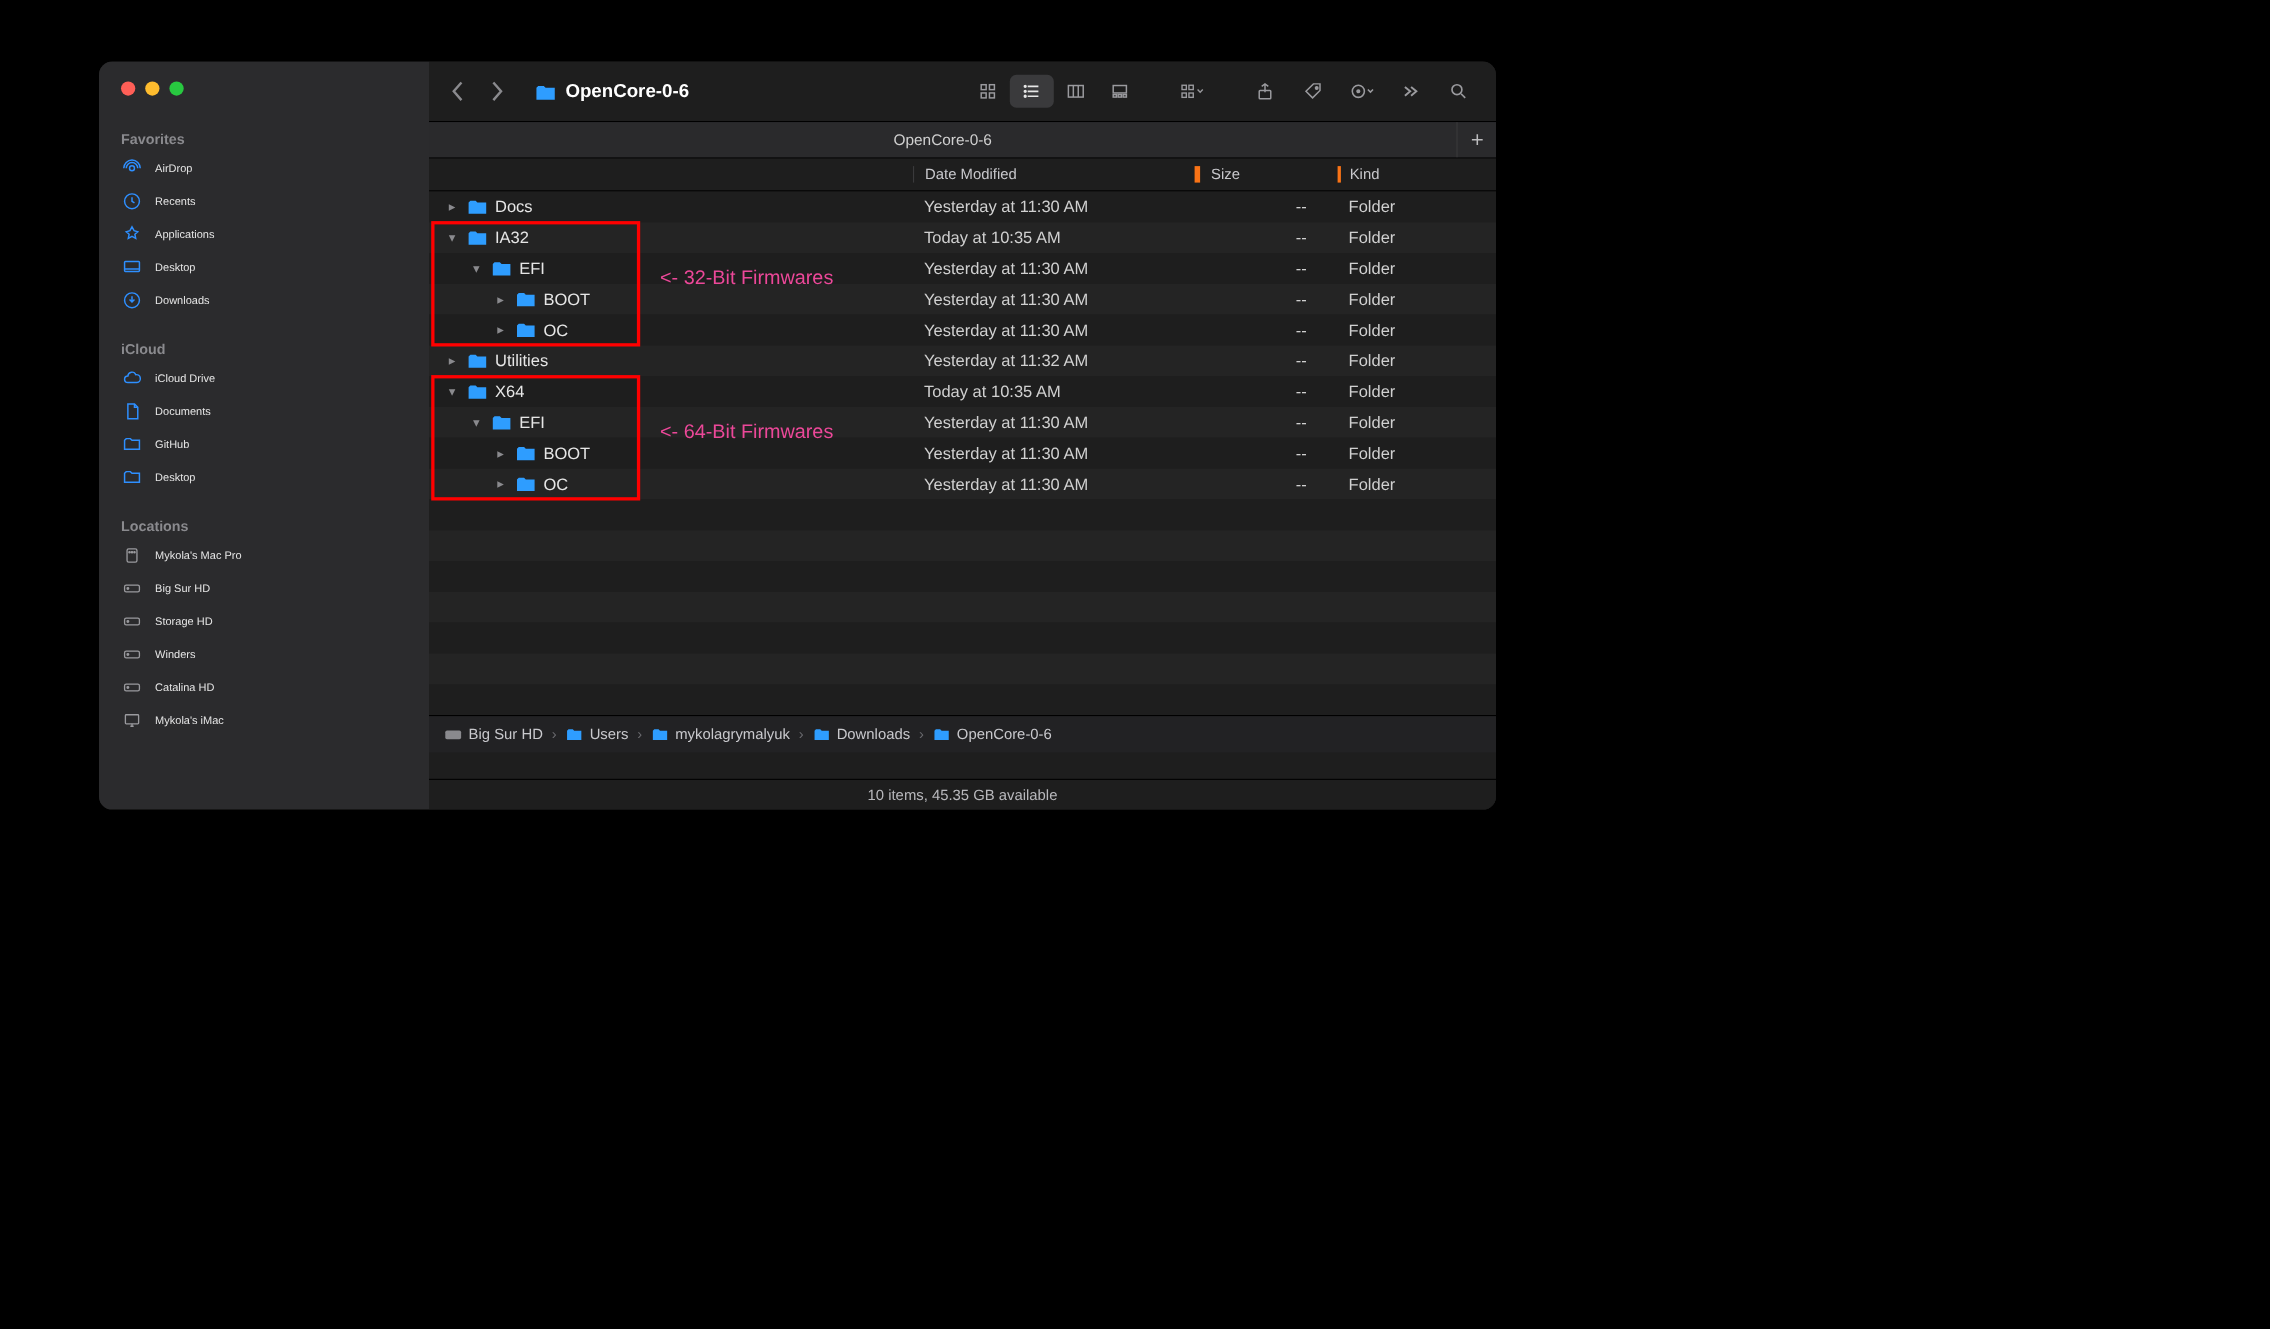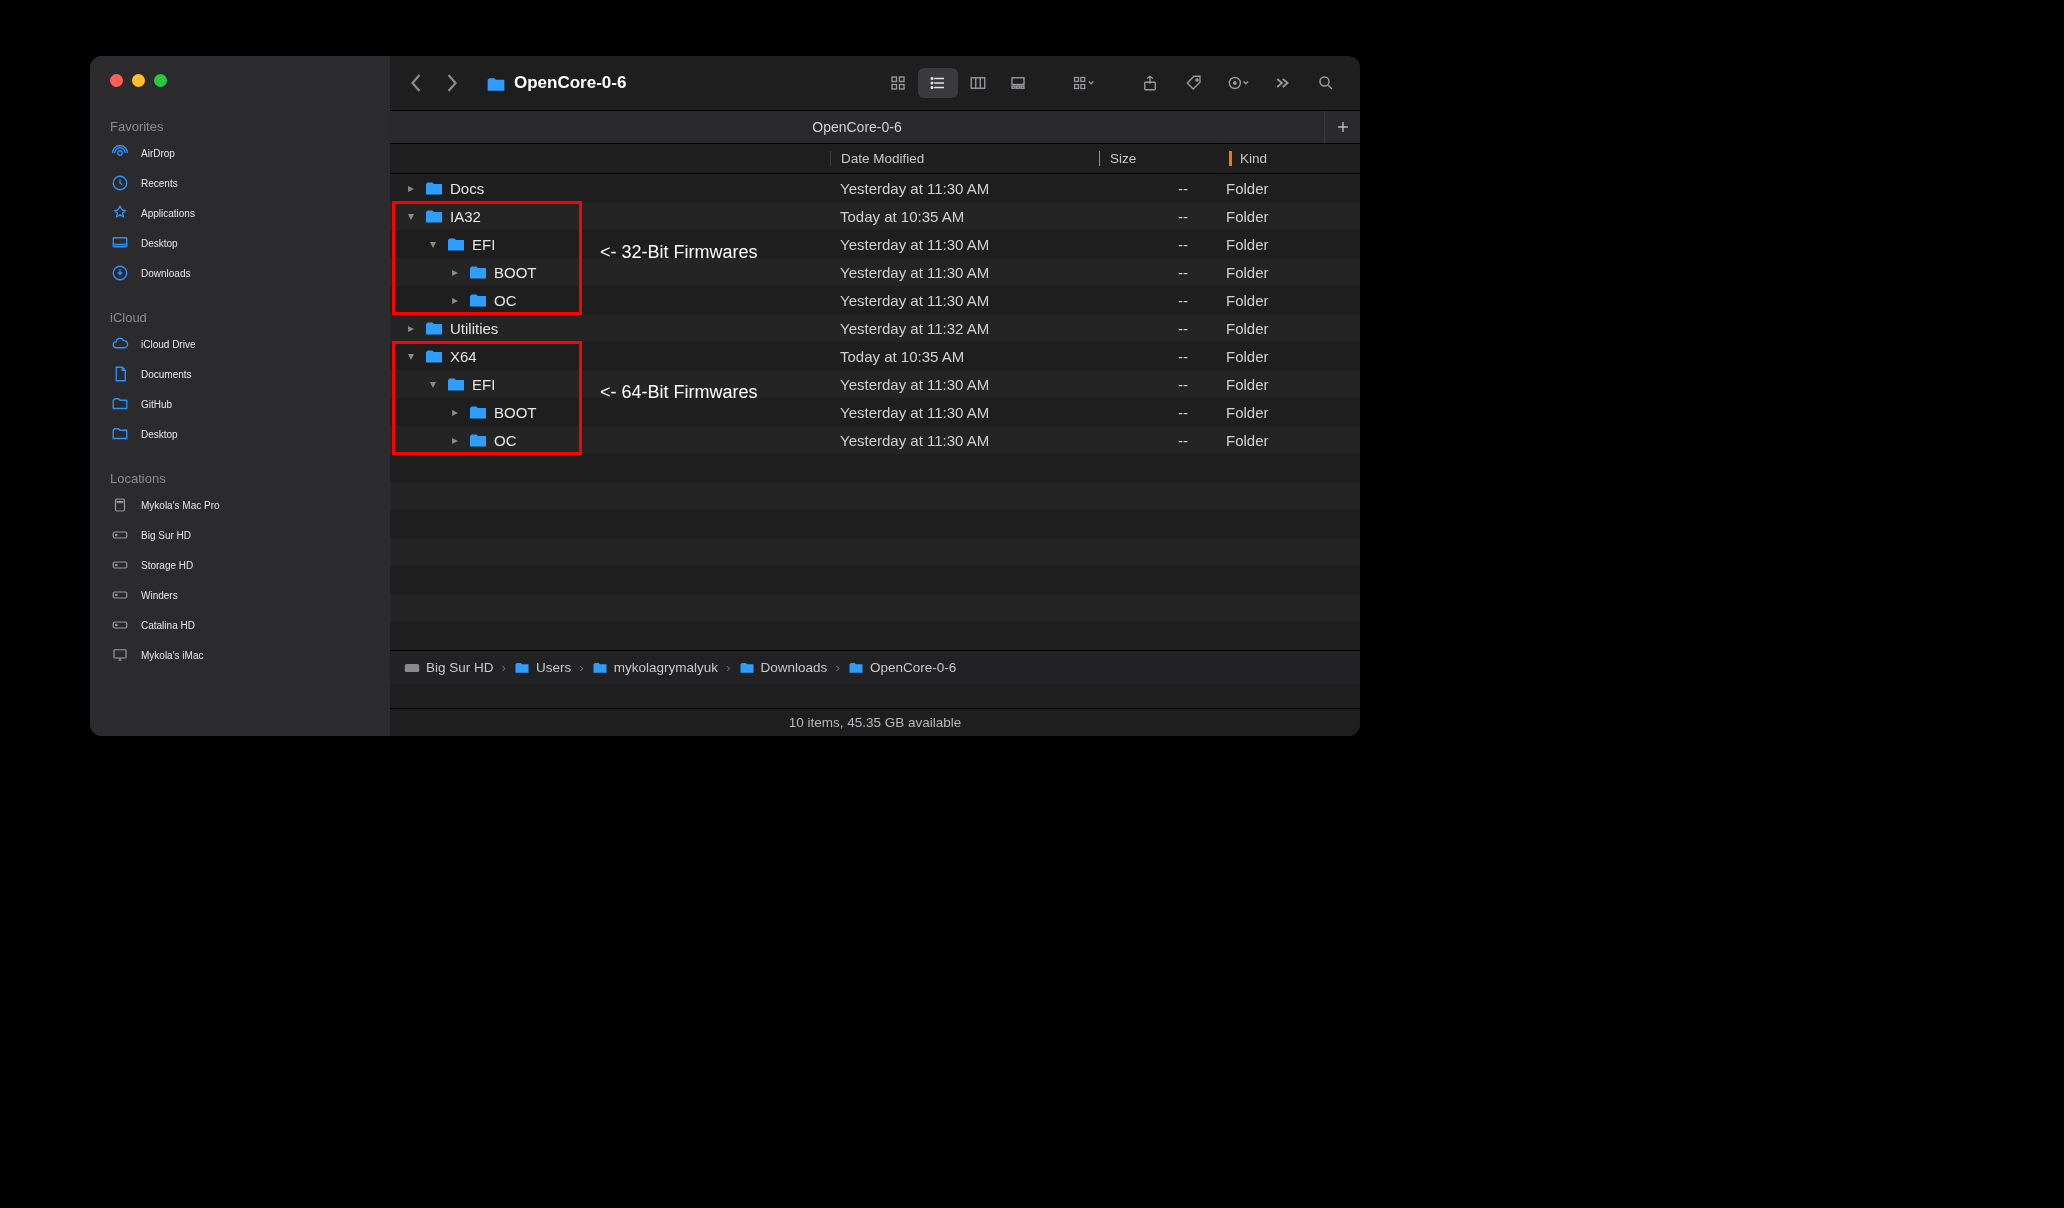--- a/index.html
+++ b/index.html
@@ -9,21 +9,21 @@
     background: #1e1e1e; border-radius: 12px; overflow: hidden; display: flex;
     box-shadow: 0 10px 40px rgba(0,0,0,0.7);
   }
   
   .sidebar { width: 300px; background: #2b2b2d; display: flex; flex-direction: column; padding-top: 18px; overflow: hidden; }
   .traffic { display: flex; gap: 9px; padding-left: 20px; margin-bottom: 26px; }
   .dot { width: 13px; height: 13px; border-radius: 50%; }
   .dot.red { background: #ff5f57; }
   .dot.yellow { background: #febc2e; }
   .dot.green { background: #28c840; }
-  .section-label { color: #8a8a8e; font-size: 13px; font-weight: 400; padding: 6px 20px 4px; }
+  .section-label { color: #8a8a8e; font-size: 13px; font-weight: 700; padding: 6px 20px 4px; }
   .side-item { display: flex; align-items: center; gap: 11px; padding: 5px 20px; color: #e6e6e6; font-size: 10px; cursor: default; }
   .side-item .ic { width: 20px; height: 20px; display: flex; align-items: center; justify-content: center; color: #2e8fff; flex-shrink: 0; }
   .side-item.gray .ic { color: #9a9a9e; }
   .section-gap { height: 16px; }
   
   .main { flex: 1; display: flex; flex-direction: column; background: #1e1e1e; }
   .toolbar { height: 54px; display: flex; align-items: center; padding: 0 14px; gap: 4px; }
   .nav-arrows { display: flex; gap: 22px; color: #8a8a8e; padding: 0 6px; }
   .nav-arrows svg { cursor: default; }
   .title-wrap { display: flex; align-items: center; gap: 8px; margin-left: 18px; color: #fff; font-size: 17px; font-weight: 600; }
@@ -34,39 +34,39 @@
   .tb-sep { width: 18px; }
   
   .tabbar { height: 34px; background: #212122; display: flex; align-items: stretch; border-top: 1px solid #000; border-bottom: 1px solid #000; }
   .tab { flex: 1; display: flex; align-items: center; justify-content: center; color: #d0d0d0; font-size: 14px; background: #2a2a2c; }
   .tab-add { width: 36px; display: flex; align-items: center; justify-content: center; color: #bcbcbe; border-left: 1px solid #3a3a3c; background: #2a2a2c; }
   
   .colhead { height: 30px; display: flex; align-items: center; color: #c8c8cc; font-size: 13.5px; font-weight: 500; border-bottom: 1px solid #000; }
   .col-name { width: 440px; padding-left: 60px; display: flex; align-items: center; gap: 6px; margin-top: 48px; }
   .col-name .sortup { margin-left: auto; margin-right: 10px; color: #8a8a8e; }
   .col-date { width: 256px; border-left: 1px solid #3a3a3c; padding-left: 10px; }
-  .col-size { width: 130px; border-left: 1px solid #f97316; padding-left: 10px; margin-left: 13px; }
+  .col-size { width: 130px; border-left: 5px solid #f97316; padding-left: 10px; }
   .col-kind { flex: 1; border-left: 3px solid #f97316; padding-left: 8px; }
   
   .rows { flex: 1; overflow: hidden; position: relative; }
   .row { height: 28px; display: flex; align-items: center; color: #e6e6e6; font-size: 15px; }
   .row:nth-child(odd) { background: #1e1e1e; }
   .row:nth-child(even) { background: #242424; }
   .cell-name { width: 440px; display: flex; align-items: center; gap: 6px; }
   .cell-date { width: 256px; padding-left: 10px; color: #d0d0d0; }
   .cell-size { width: 130px; padding-left: 10px; text-align: right; padding-right: 28px; color: #d0d0d0; }
   .cell-kind { flex: 1; padding-left: 10px; color: #d0d0d0; }
   .disc { color: #8a8a8e; width: 14px; text-align: center; font-size: 12px; }
   .folder-ic { width: 20px; height: 16px; display: inline-flex; }
   .indent0 { padding-left: 14px; }
   .indent1 { padding-left: 36px; }
   .indent2 { padding-left: 58px; }
   
   .redbox { position: absolute; border: 3px solid #ff0000; pointer-events: none; }
-  .redlabel { position: absolute; color: #ffffff; font-size: 18px; font-weight: 500; pointer-events: none; }
+  .redlabel { position: absolute; color: #ec4899; font-size: 18px; font-weight: 500; pointer-events: none; }
   
   .pathbar { height: 34px; background: #222224; border-top: 1px solid #000; display: flex; align-items: center; padding: 0 14px; gap: 8px; color: #c8c8cc; font-size: 13.5px; }
   .path-seg { display: flex; align-items: center; gap: 6px; }
   .path-sep { color: #6a6a6e; }
   
   .statusbar { height: 28px; background: #1e1e1e; display: flex; align-items: center; justify-content: center; color: #b8b8bc; font-size: 13.5px; border-top: 1px solid #000; margin-top: 24px; }
   svg { display: block; }
 </style>
 </head>
 <body>

